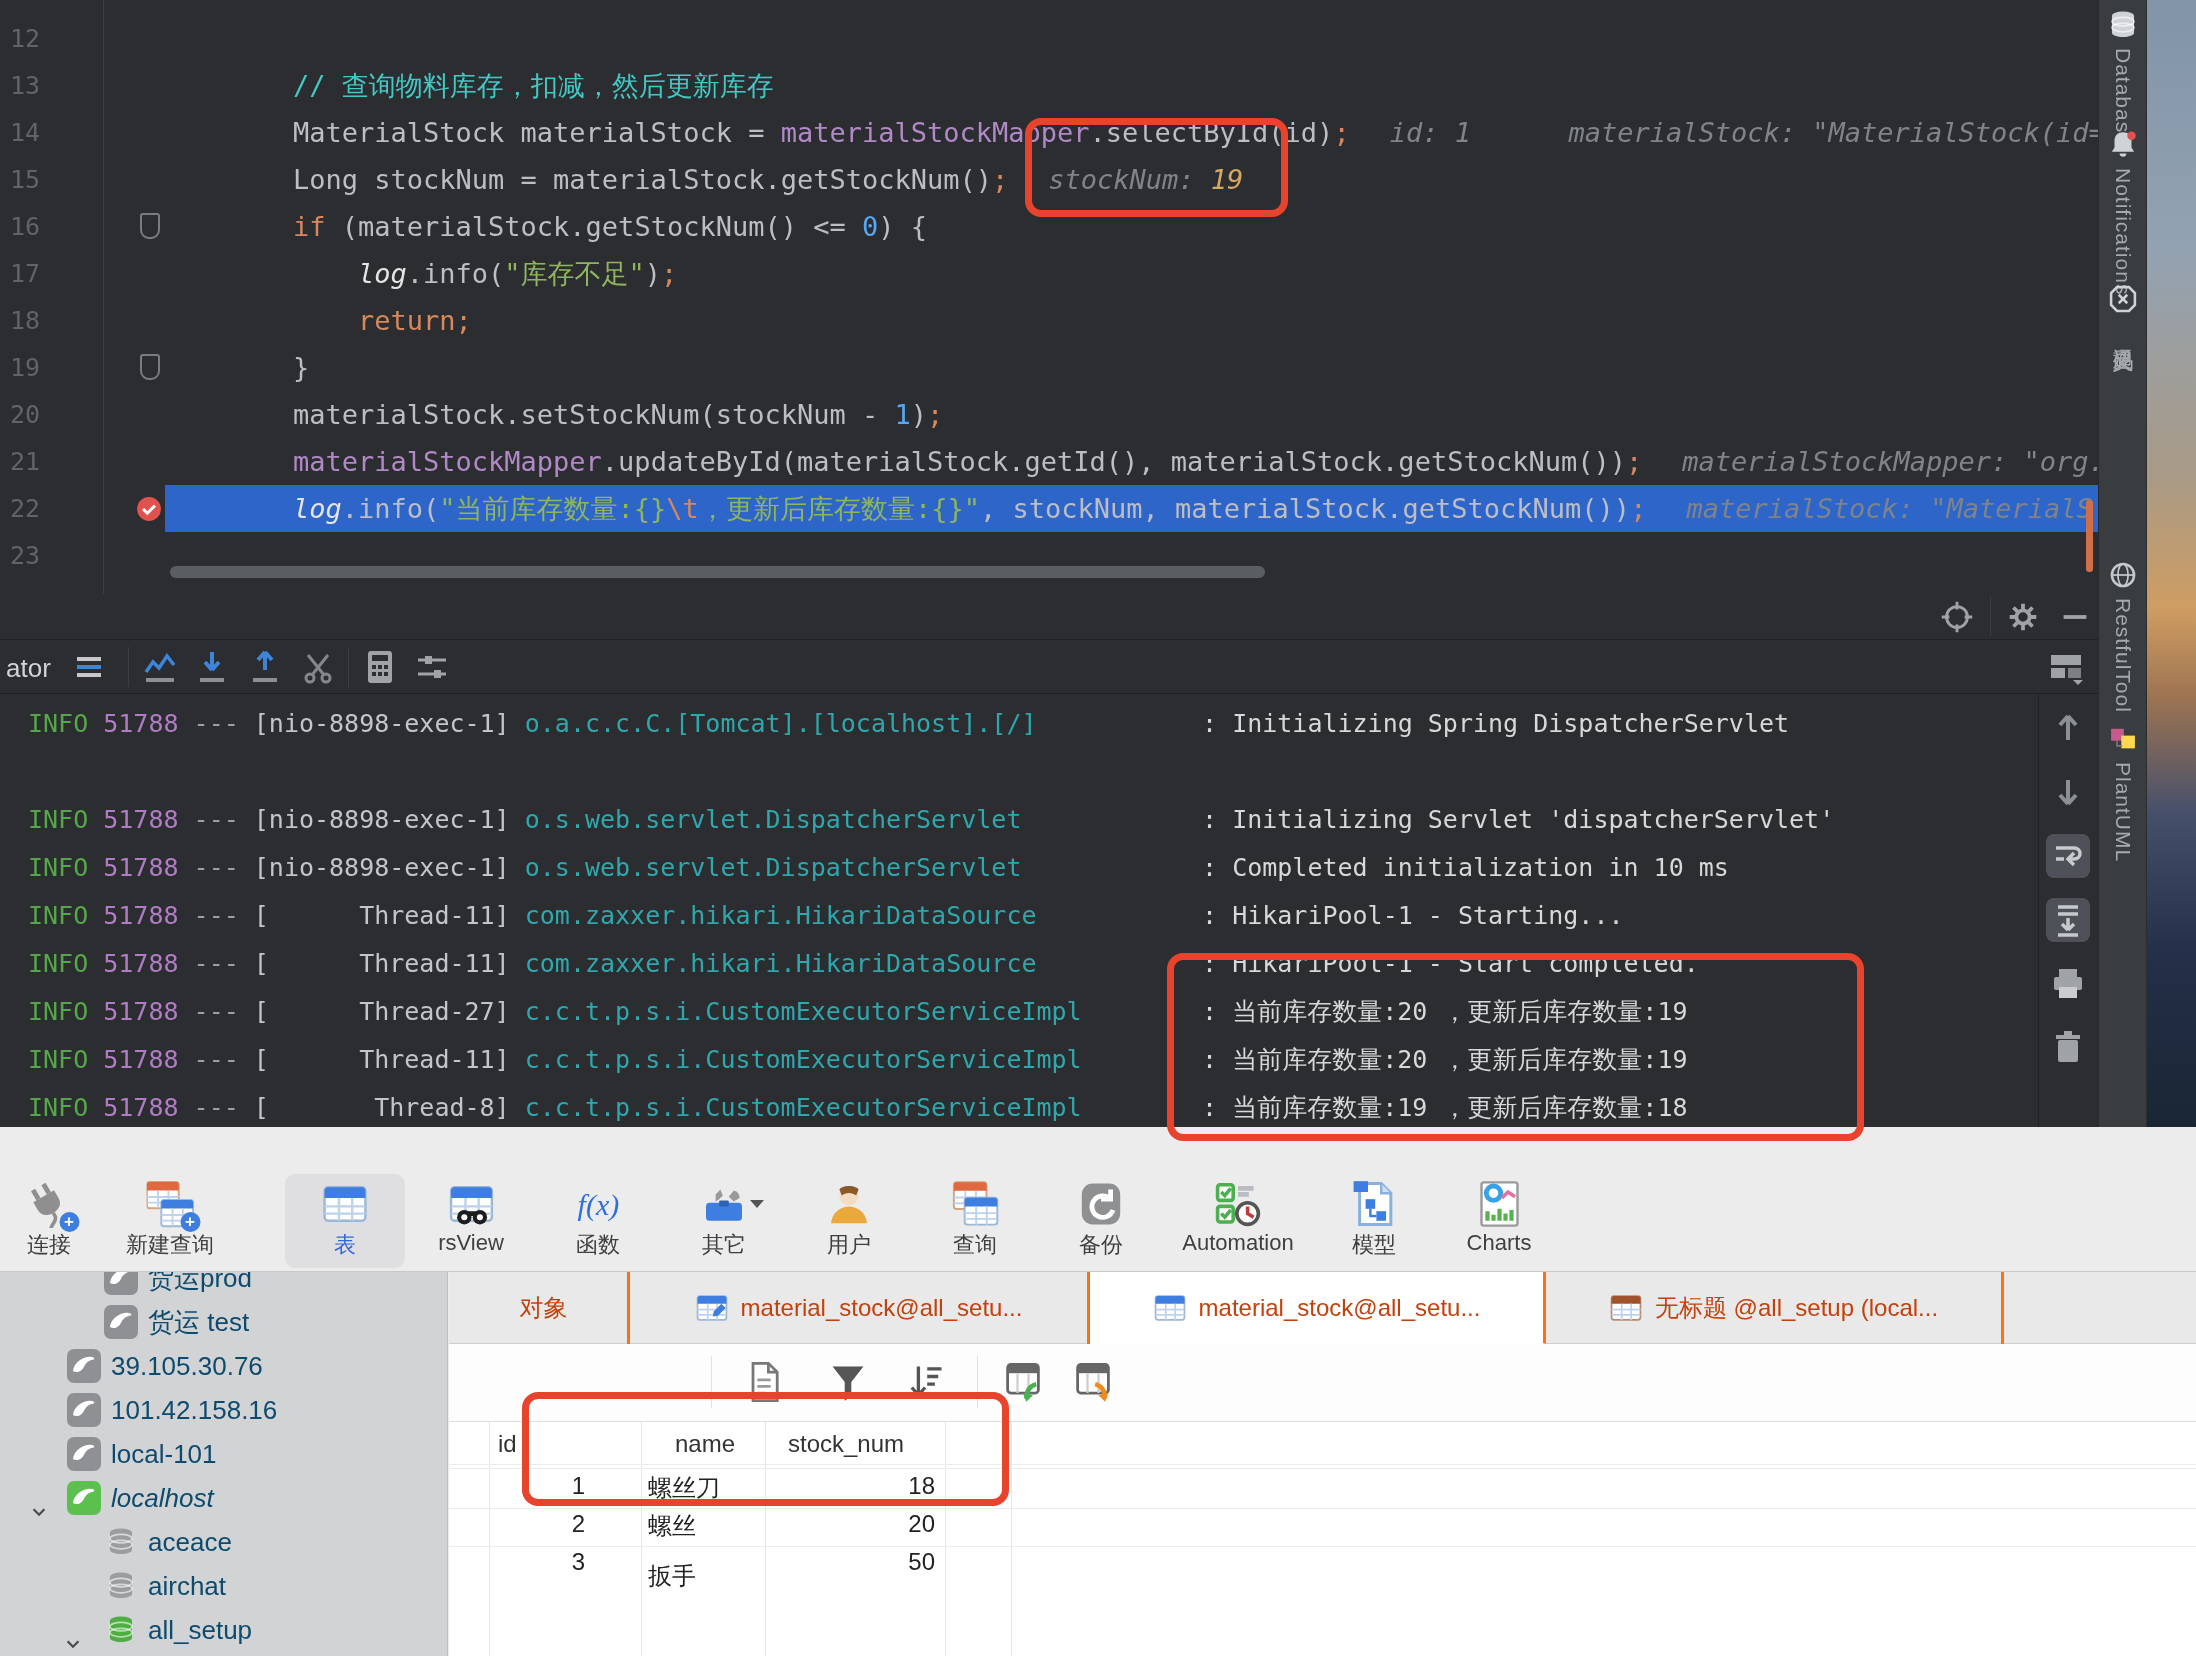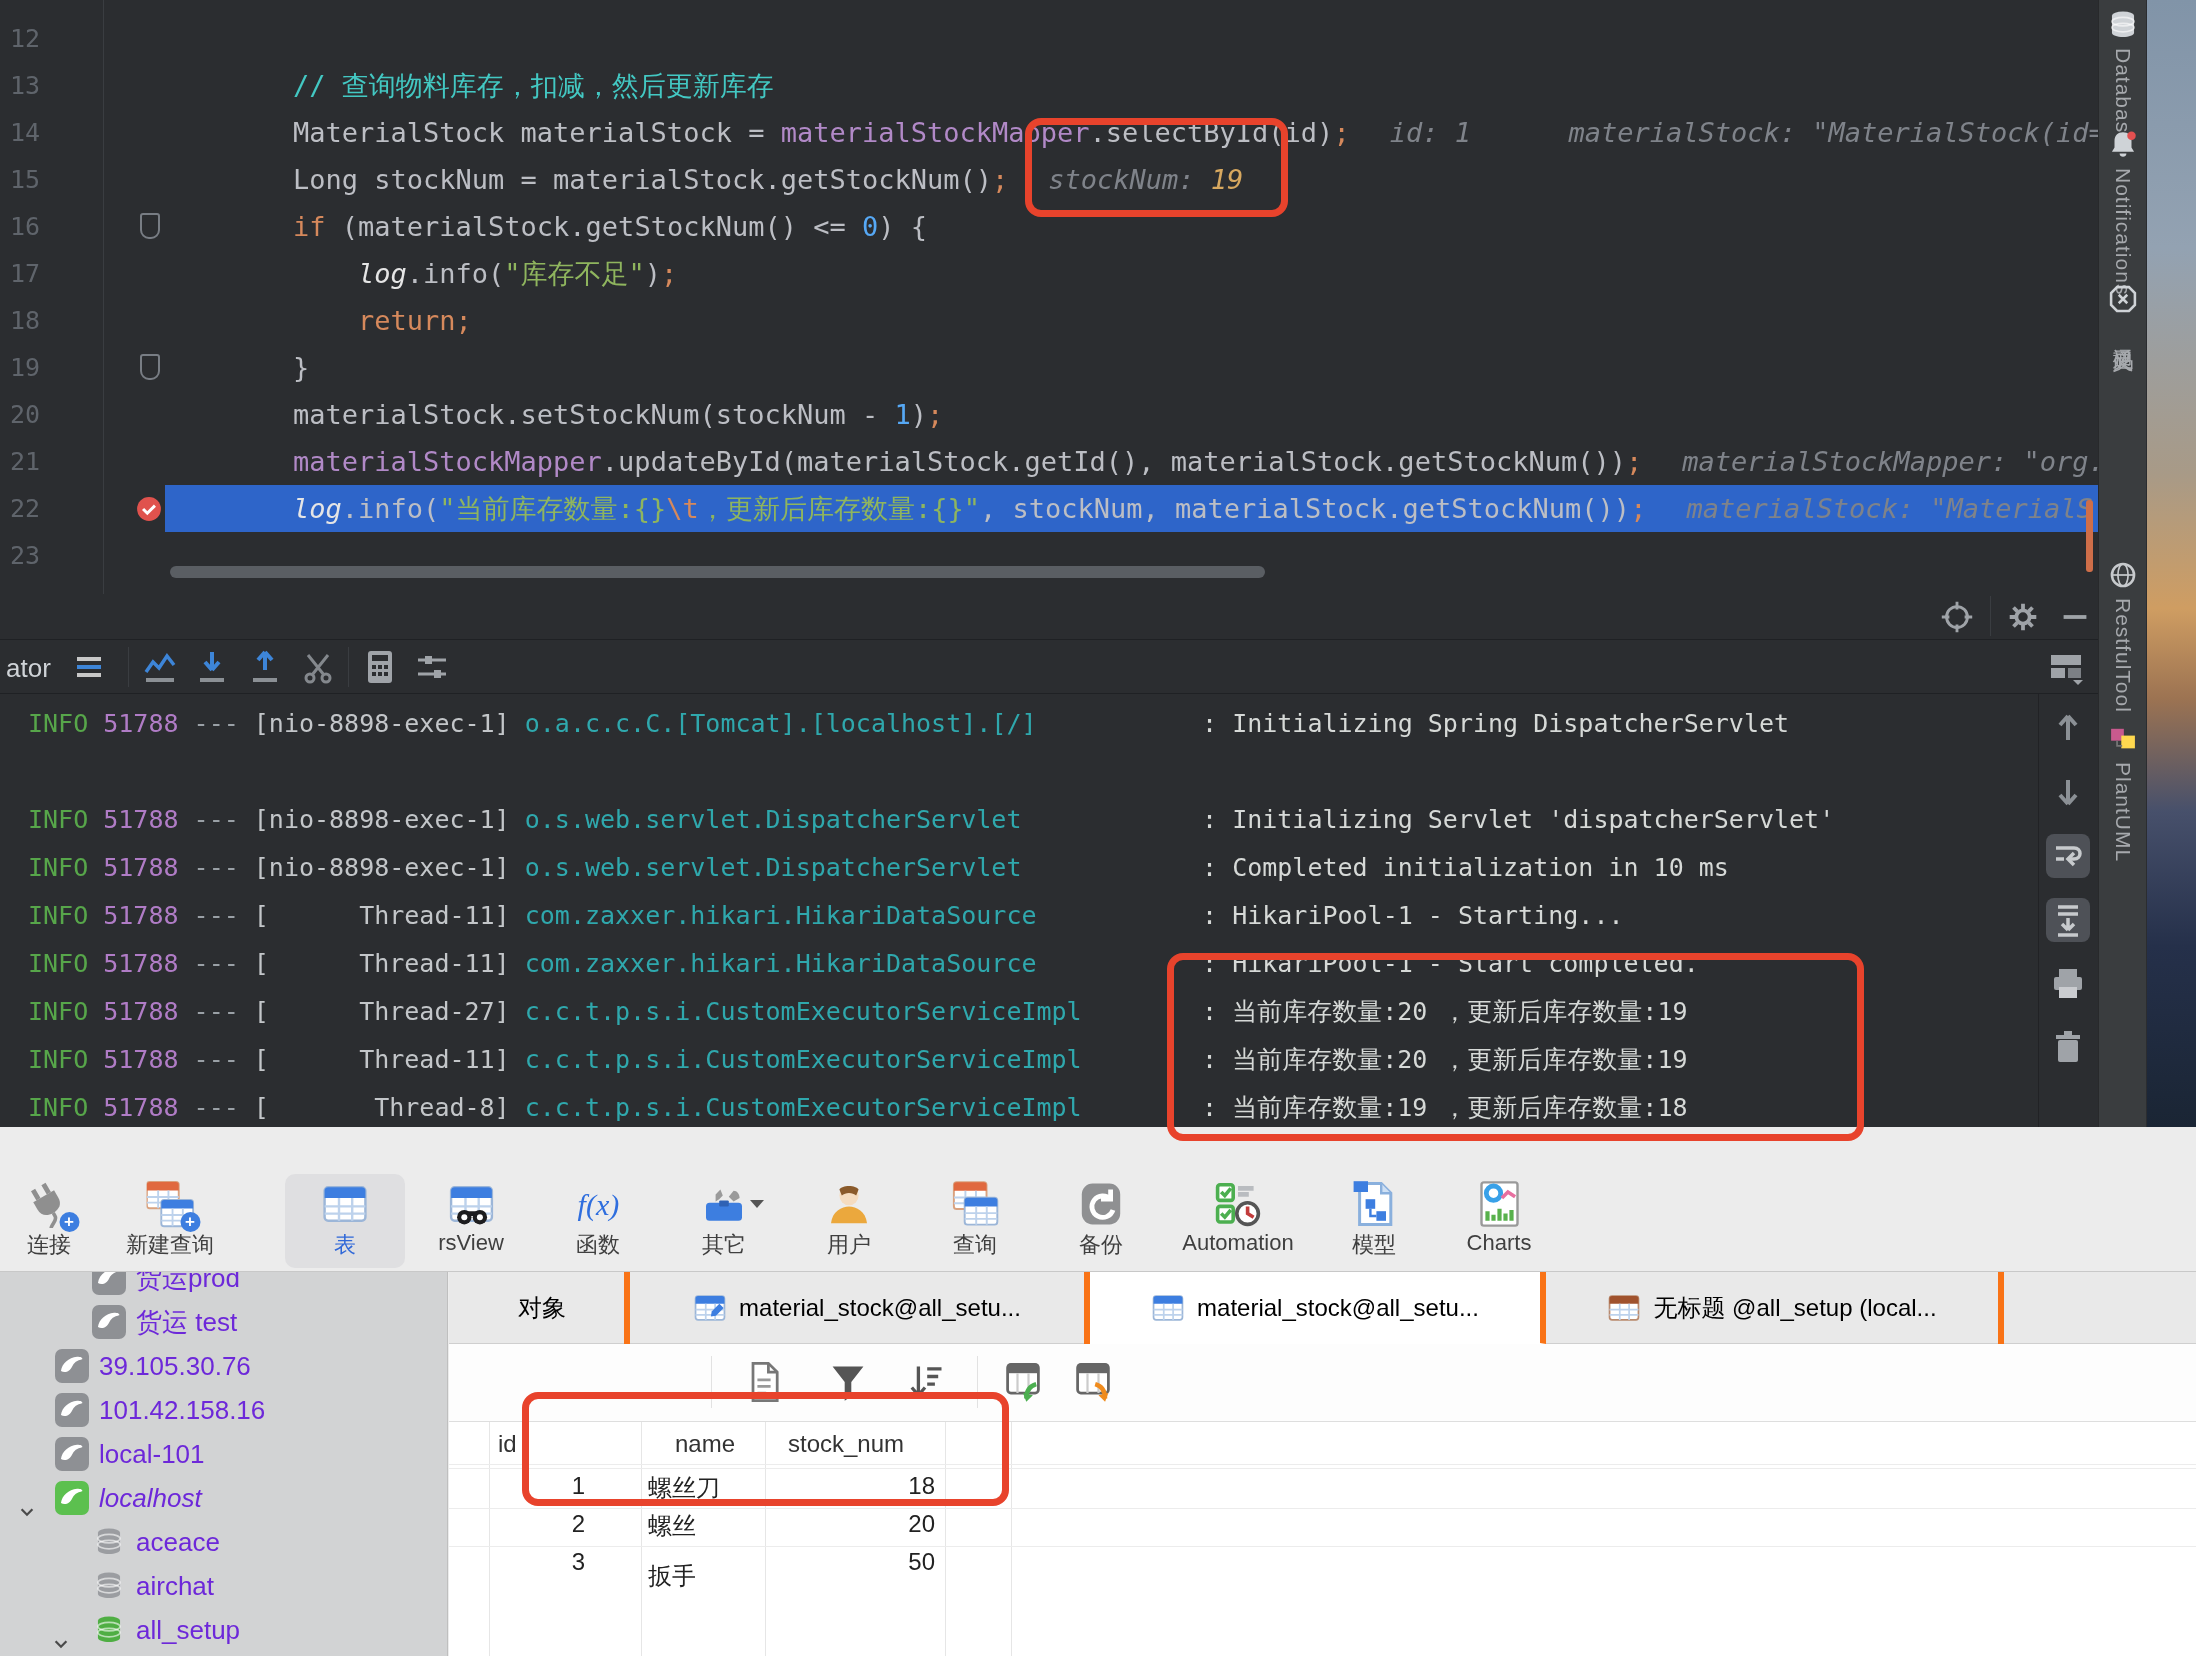--- a/index.html
+++ b/index.html
@@ -65,28 +65,28 @@
   .nv-item{position:absolute;top:6px;width:150px;height:94px;transform:translateX(-50%);text-align:center;border-radius:10px}
   .nv-item.sel{background:#dfdfe1}
   .nv-item .nic{position:relative;display:block;margin:6px auto 2px auto;width:48px;height:48px}
   .nv-item .cap{font-size:22px;color:#3f3f3f;white-space:nowrap}
   .nv-item.sel .cap{color:#3068d8}
   .badge{position:absolute;right:-6px;bottom:-4px;width:20px;height:20px;border-radius:50%;background:#3d7ee0;color:#fff;
     font-size:17px;line-height:20px;text-align:center;font-weight:bold}
   .chev-sm{position:absolute;right:-16px;top:20px;width:0;height:0;border-left:7px solid transparent;border-right:7px solid transparent;border-top:8px solid #555}
 
   .tree{position:absolute;left:0;top:145px;width:448px;height:384px;background:#d2d3d4;border-right:1px solid #bfbfbf;overflow:hidden;z-index:1}
-  .tree-row{position:absolute;left:0;width:448px;height:44px;line-height:44px;font-size:26px;color:#6d28d9;white-space:nowrap}
+  .tree-row{position:absolute;left:12px;width:448px;height:44px;line-height:44px;font-size:26px;color:#0c4a6e;white-space:nowrap}
   .tree-row .tic{position:absolute;top:5px;width:34px;height:34px;border-radius:7px}
   .tree-chev{position:absolute;top:14px;width:18px;height:18px}
   .mysql-bg-gray{background:#8e9094}.mysql-bg-green{background:#5cc04f}
 
   .content{position:absolute;left:449px;top:145px;width:1747px;height:384px;background:#fff}
   .tabbar{position:absolute;left:0;top:0;width:1747px;height:72px;background:#e9e9e9;border-bottom:1px solid #cfcfcf}
-  .tab{position:absolute;top:0;height:72px;border-right:6px solid #f97316;font-size:24px;color:#000000;
+  .tab{position:absolute;top:0;height:72px;border-right:3px solid #f97316;font-size:24px;color:#c2410c;
     display:flex;align-items:center;justify-content:center;gap:12px;white-space:nowrap;overflow:hidden}
   .tab.active{background:#fff;border-bottom:1px solid #fff}
   .tab .tbic{width:34px;height:34px;flex:0 0 auto}
   .obj-toolbar{position:absolute;left:0;top:72px;width:1747px;height:78px;background:#fdfdfd;border-bottom:1px solid #dedede}
   .obj-toolbar .ic{position:absolute;top:16px;width:44px;height:44px;transform:translateX(-50%)}
   .ot-vsep{position:absolute;top:12px;width:1px;height:52px;background:#e2e2e2}
   .grid{position:absolute;left:0;top:150px;width:2102px;height:234px;background:#fff}
   .g-vline{position:absolute;top:0;width:1px;height:234px;background:#e6e6e6}
   .g-hline{position:absolute;left:0;width:1747px;height:1px;background:#ececec}
   .g-cell{position:absolute;font-size:24px;color:#222;white-space:nowrap}

